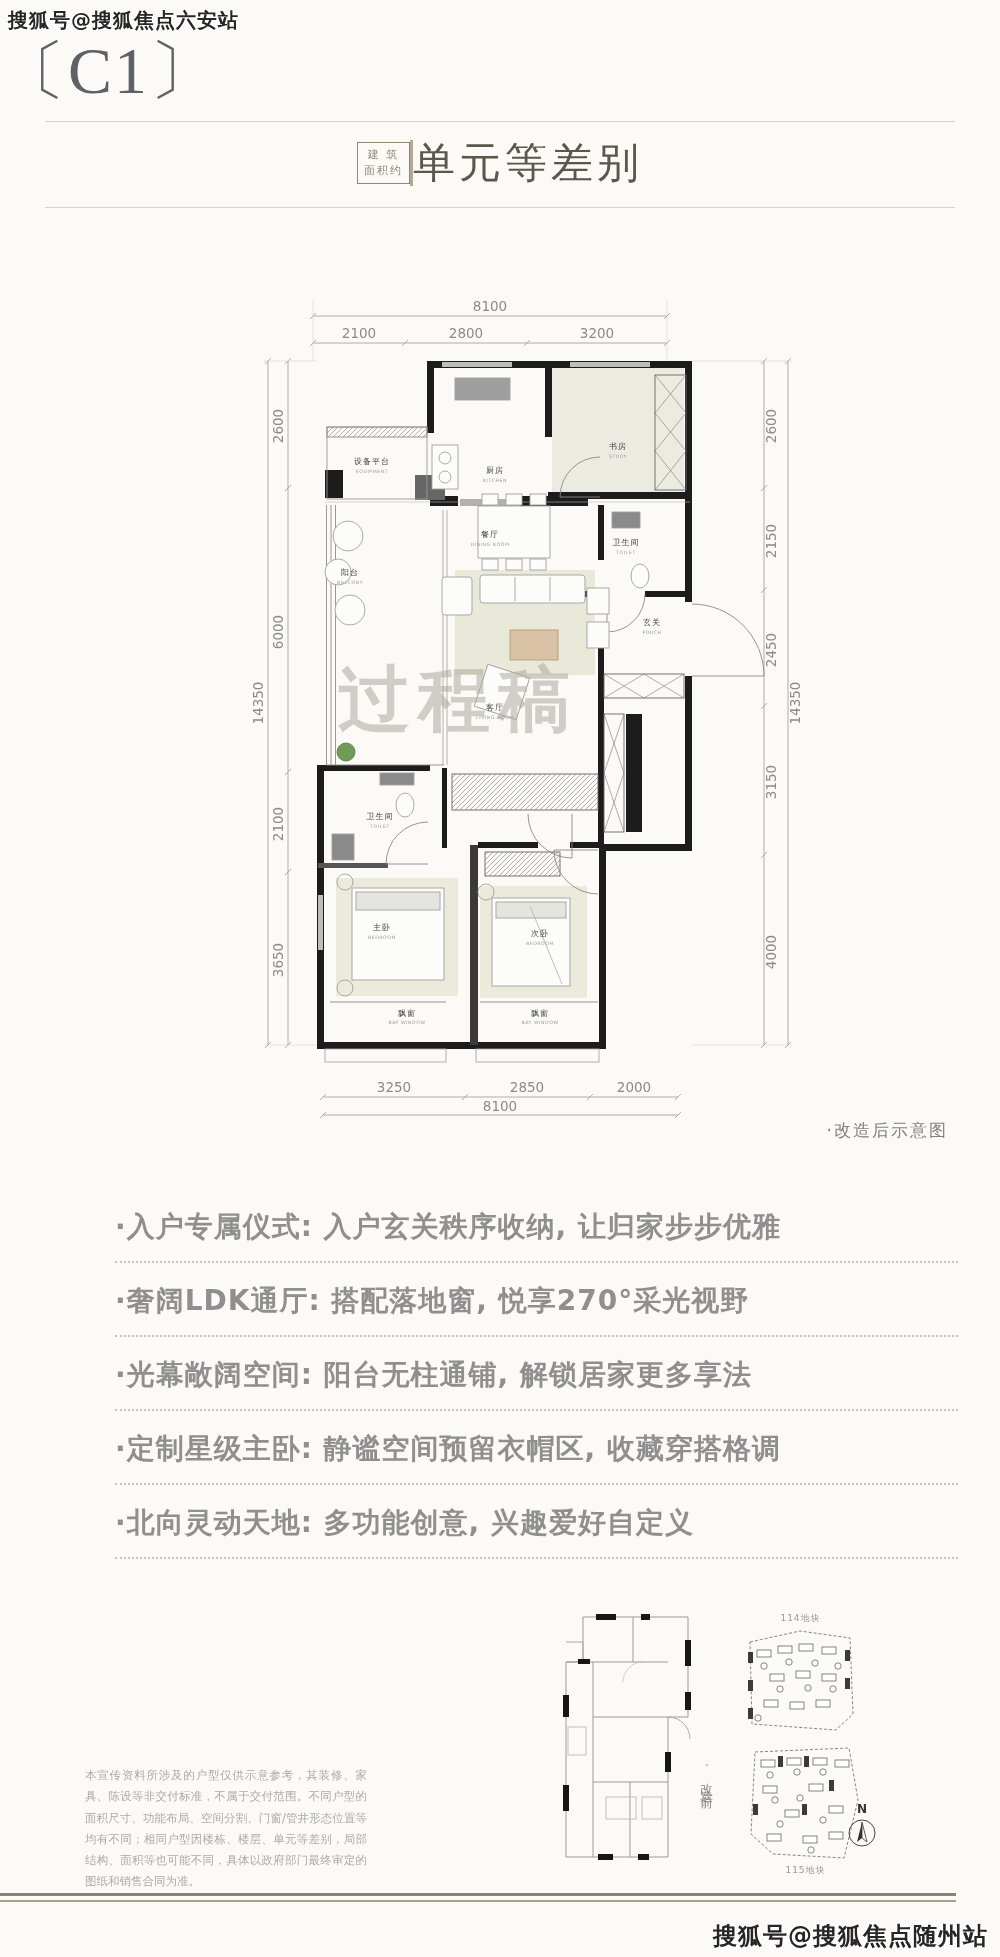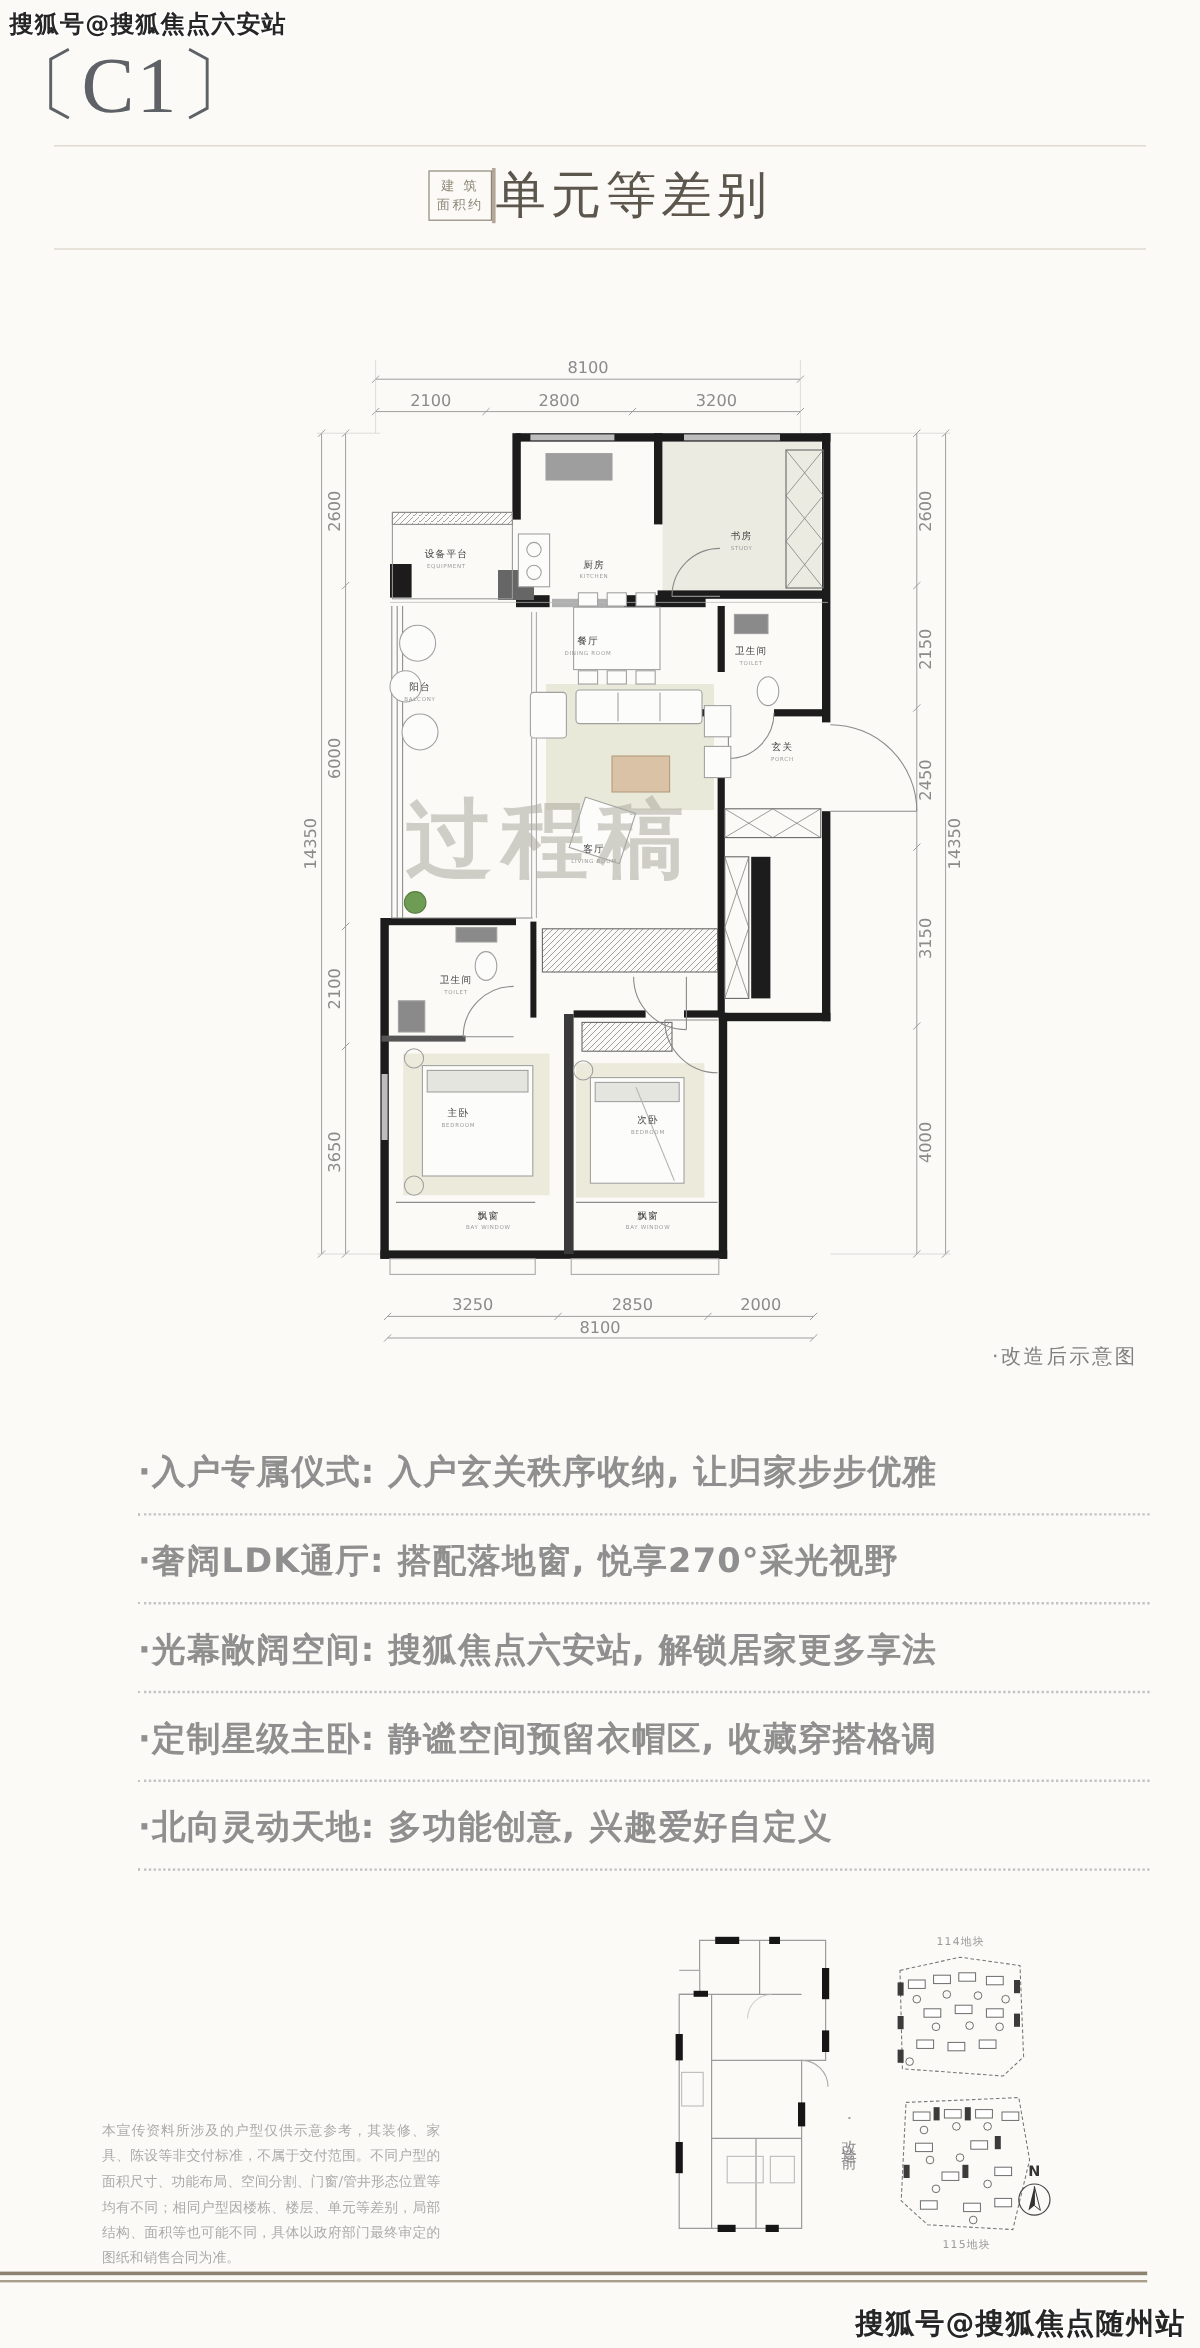--- a/index.html
+++ b/index.html
@@ -255,21 +255,21 @@
       <text class="en-label" x="360" y="784">BAY WINDOW</text>
     </g>
   </svg>
 
   <div id="plan-watermark">过程稿</div>
   <div id="after-caption">·改造后示意图</div>
 
   <ul id="features">
     <li>·入户专属仪式: 入户玄关秩序收纳, 让归家步步优雅</li>
     <li>·奢阔LDK通厅: 搭配落地窗, 悦享270°采光视野</li>
-    <li>·光幕敞阔空间: 搜狐焦点六安站, 解锁居家更多享法</li>
+    <li>·光幕敞阔空间: 阳台无柱通铺, 解锁居家更多享法</li>
     <li>·定制星级主卧: 静谧空间预留衣帽区, 收藏穿搭格调</li>
     <li>·北向灵动天地: 多功能创意, 兴趣爱好自定义</li>
   </ul>
 
   <div id="disclaimer">本宣传资料所涉及的户型仅供示意参考，其装修、家具、陈设等非交付标准，不属于交付范围。不同户型的面积尺寸、功能布局、空间分割、门窗/管井形态位置等均有不同；相同户型因楼栋、楼层、单元等差别，局部结构、面积等也可能不同，具体以政府部门最终审定的图纸和销售合同为准。</div>
 
   <svg style="position:absolute;left:538px;top:1602px;" width="162" height="268" viewBox="0 0 162 268">
     <g stroke="#9b9b9b" stroke-width="1" fill="none">
       <path d="M45,15 H150 V115 H130 V255 H28 V60 H45 Z"></path>
       <path d="M45,60 H130 M95,15 V60 M55,60 V255 M55,115 H130 M55,180 H130 M92,180 V255 M28,60 H45"></path>

